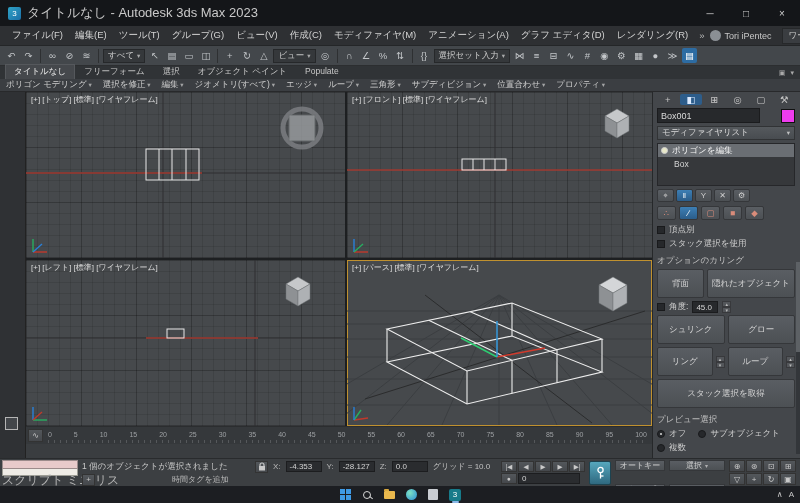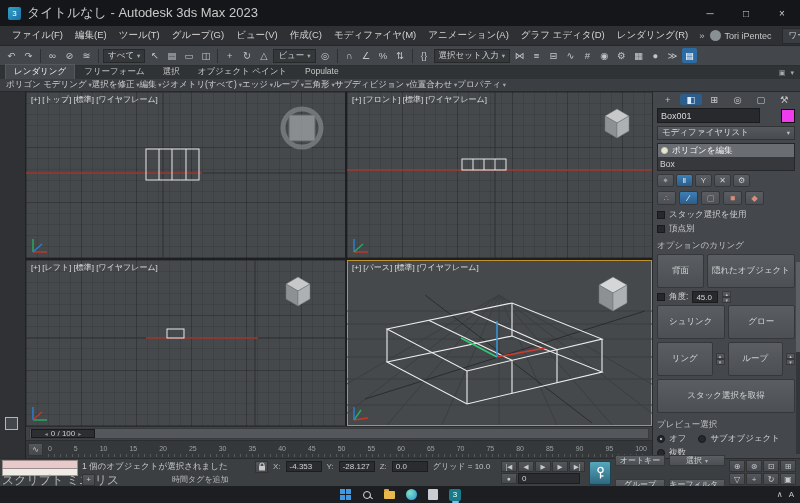--- a/index.html
+++ b/index.html
@@ -30,21 +30,21 @@
 .tdiv{width:1px;height:14px;background:#2e3032;margin:0 2px}
 .tcombo{display:flex;align-items:center;gap:3px;background:#35383b;border:1px solid #26282a;padding:0 4px;height:14px;font-size:8.5px;color:#d0d0d0;white-space:nowrap}
 .tcombo::after{content:"▾";font-size:6.5px;opacity:.75}
 .tfield{display:flex;align-items:center;background:#27292c;border:1px solid #1b1c1e;padding:0 4px;height:14px;font-size:8px;color:#cfcfcf;white-space:nowrap}
 
 
 .rtabs{position:absolute;top:66px;left:0;right:0;height:13px;background:#303336;display:flex;align-items:flex-end;padding:0 6px;gap:2px}
 .rtab{padding:1px 8px;font-size:8.5px;color:#c8c8c8;white-space:nowrap}
 .rtab.active{background:#45484c;box-shadow:0 0 0 1px #55585c;color:#ededed}
 .rtab-ctl{margin-left:auto;display:flex;gap:5px;font-size:7px;color:#aaa;padding-bottom:2px}
-.rgroups{position:absolute;top:79px;left:0;right:0;height:13px;background:#3b3e42;border-bottom:1px solid #28292b;display:flex;align-items:center;padding:0 6px;font-size:8.5px;color:#cfcfcf}
+.rgroups{position:absolute;top:79px;left:0;right:0;height:13px;background:#3b3e42;border-bottom:1px solid #28292b;display:flex;align-items:center;padding:0 6px;gap:11px;font-size:8.5px;color:#cfcfcf}
 .rgroup{white-space:nowrap}
 .rgroup::after{content:" ▾";font-size:6.5px;opacity:.7}
 
 
 .main{position:absolute;top:92px;left:0;right:0;bottom:45px;display:flex}
 .leftstrip{width:26px;background:#2f3134;border-right:1px solid #222;position:relative}
 .layout-tab{position:absolute;left:5px;bottom:28px;width:13px;height:13px;border:1px solid #b5b5b5;background:#43464a}
 .vcol{flex:1;display:flex;flex-direction:column;min-width:0}
 .vgrid{height:334px;display:grid;grid-template-columns:319px 1fr;grid-template-rows:166px 1fr;gap:2px;background:#1d1f21}
 .vp{position:relative;overflow:hidden;background-color:#46494c;
@@ -76,33 +76,33 @@
 .cp-tab.active{background:#2d5d8b;color:#dceaff}
 .cp-name{display:flex;gap:21px;height:16px;margin-bottom:3px;align-items:center}
 .cp-input{flex:1;background:#27292c;border:1px solid #1b1c1e;color:#dadada;font-size:9px;padding:0 3px;height:15px;display:flex;align-items:center}
 .swatch{width:14px;height:14px;border:1px solid #111}
 .modlist{height:15px;margin-bottom:3px;display:flex;align-items:center;background:linear-gradient(#55595d,#484c50);border:1px solid #313335;font-size:8.5px;color:#dcdcdc;padding:0 4px;justify-content:space-between}
 .modlist .dn{font-size:6.5px;opacity:.8}
 .stack{height:88px;background:#36383b;border:1px solid #26272a;margin-bottom:3px;font-size:8.5px}
 .stack-row{height:13px;display:flex;align-items:center;gap:4px;padding:0 3px;color:#d5d5d5}
 .stack-row.sel{background:#6a6e73;color:#f5f5f5}
 .bulb{width:7px;height:7px;border:1px solid #cfcfcf;border-radius:50%;background:#e7e7c8}
-.stack-row.child{padding-left:2px}
+.stack-row.child{padding-left:16px}
 .st-tools{display:flex;gap:2px;margin-bottom:4px}
 .st-btn{width:17px;height:13px;background:linear-gradient(#5a5e63,#4c5054);border:1px solid #35373a;border-radius:2px;color:#cfcfcf;font-size:8px;display:flex;align-items:center;justify-content:center}
 .st-btn.blue{background:linear-gradient(#3d7fb5,#2b5d8a);color:#fff}
 .so-row{display:flex;gap:3px;margin-bottom:4px}
 .so-btn{width:19px;height:14px;background:linear-gradient(#5a5e63,#4c5054);border:1px solid #35373a;border-radius:2px;color:#d98c7a;font-size:8.5px;display:flex;align-items:center;justify-content:center}
 .so-btn.blue{background:linear-gradient(#3d7fb5,#2b5d8a);color:#fff}
 .cbrow{display:flex;align-items:center;gap:4px;height:12px;margin-bottom:2px;font-size:8.5px;color:#d0d0d0;white-space:nowrap}
 .chk{width:8px;height:8px;background:#26282b;border:1px solid #191a1c;flex:none}
 .radio{width:8px;height:8px;border-radius:50%;background:#26282b;border:1px solid #191a1c;position:relative;flex:none}
 .radio.sel::after{content:"";position:absolute;inset:2px;border-radius:50%;background:#d8d8d8}
 .sect{font-size:8.5px;color:#c3c3c3;margin:3px 0 2px 0}
-.btn{background:linear-gradient(#5a5e63,#4c5054);border:1px solid #35373a;border-radius:2px;color:#d6d6d6;font-size:8.5px;display:flex;align-items:center;justify-content:center;height:29px;padding:16px 4px;white-space:nowrap}
+.btn{background:linear-gradient(#5a5e63,#4c5054);border:1px solid #35373a;border-radius:2px;color:#d6d6d6;font-size:8.5px;display:flex;align-items:center;justify-content:center;height:29px;padding:8px 4px;white-space:nowrap}
 .btnrow{display:flex;gap:3px;margin-bottom:3px;align-items:center}
 .grow1{flex:1}
 .numfield{background:#27292c;border:1px solid #1b1c1e;color:#d5d5d5;font-size:8px;height:12px;display:flex;align-items:center;padding:0 3px;min-width:26px}
 .spin{display:flex;flex-direction:column;width:9px}
 .spin span{height:6px;font-size:5px;line-height:5px;text-align:center;background:#53565a;border:1px solid #38393c;color:#bbb}
 .cp-scroll{position:absolute;right:0;top:170px;bottom:4px;width:4px;background:#33363a}
 .cp-thumb{position:absolute;left:0;right:0;top:0;height:90px;background:#5d6165}
 
 
 .statusbar{position:absolute;left:0;right:0;top:458px;height:28px;background:#3c3f42;border-top:1px solid #292b2d;display:flex;gap:4px;padding:1px 2px}
@@ -114,21 +114,21 @@
 .srow{display:flex;align-items:center;gap:5px;height:11px;font-size:8.5px;color:#c9c9c9;white-space:nowrap}
 .prompt{overflow:hidden;text-overflow:ellipsis}
 .clabel{color:#b9b9b9;font-size:8px}
 .cfield{background:#2a2c2f;border:1px solid #1c1d1f;padding:0 3px;min-width:36px;height:11px;display:flex;align-items:center;font-size:8px;color:#d2d2d2}
 .sicon{width:13px;height:12px;background:linear-gradient(#53575b,#45484c);border:1px solid #333;display:flex;align-items:center;justify-content:center;font-size:8px;color:#c9c9c9}
 .pbblock{display:flex;flex-direction:column;gap:1px;justify-content:center;flex:none}
 .pbrow{display:flex;gap:1px}
 .pbtn{width:16px;height:11px;background:linear-gradient(#53575b,#45484c);border:1px solid #333;color:#c9c9c9;font-size:6.5px;display:flex;align-items:center;justify-content:center}
 .framefield{width:62px;height:11px;background:#2a2c2f;border:1px solid #1c1d1f;color:#d2d2d2;font-size:8px;display:flex;align-items:center;padding:0 3px}
 .bigkey{width:22px;height:24px;align-self:center;background:linear-gradient(#56a7bd,#2f6980);border:1px solid #1d4350;border-radius:2px;display:flex;align-items:center;justify-content:center;flex:none}
-.kcol{display:flex;flex-direction:column;gap:13px;justify-content:center;flex:none}
+.kcol{display:flex;flex-direction:column;gap:13px;justify-content:space-between;flex:none}
 .kbtn{width:50px;height:11px;background:linear-gradient(#5a5e63,#4c5054);border:1px solid #35373a;color:#d6d6d6;font-size:8px;display:flex;align-items:center;justify-content:center;white-space:nowrap}
 .kbtn.dd::after{content:"▾";font-size:6px;margin-left:3px;opacity:.7}
 .navgrid{display:grid;grid-template-columns:repeat(4,16px);grid-auto-rows:12px;gap:1px;align-content:center;flex:none;margin-right:2px}
 .navbtn{background:linear-gradient(#53575b,#45484c);border:1px solid #333;font-size:8px;color:#c9c9c9;display:flex;align-items:center;justify-content:center}
 
 
 .taskbar{position:absolute;left:0;right:0;bottom:0;height:17px;background:#1c1e22;display:flex;align-items:center;justify-content:center;gap:9px}
 .tb-icon{width:13px;height:13px;display:flex;align-items:center;justify-content:center;position:relative}
 .start-grid{display:grid;grid-template-columns:5px 5px;grid-template-rows:5px 5px;gap:1px}
 .start-grid i{background:#3e9ae5}
@@ -214,21 +214,21 @@
     <span class="ticon">⚙</span>
     <span class="ticon">▦</span>
     <span class="ticon">●</span>
     <span class="ticon">≫</span>
     <span class="ticon blue">▤</span>
 
   </div>
 
   <div class="rtabs">
     <span style="display:flex;gap:2px">
-        <span class="rtab active">レンダリング</span>
+        <span class="rtab active">タイトルなし</span>
         <span class="rtab">フリーフォーム</span>
         <span class="rtab">選択</span>
         <span class="rtab">オブジェクト ペイント</span>
         <span class="rtab">Populate</span>
       </span>
     <span class="rtab-ctl">
       <span>▣</span>
       <span>▾</span>
     </span>
   </div>
@@ -371,29 +371,20 @@
             </g>
           </svg>
           <svg class="tripod" width="22" height="20">
             <line x1="4" y1="16" x2="18" y2="14" stroke="#c0392b" stroke-width="1.4"></line>
             <line x1="4" y1="16" x2="11" y2="6" stroke="#27ae60" stroke-width="1.4"></line>
             <line x1="4" y1="16" x2="4" y2="3" stroke="#2980d9" stroke-width="1.4"></line>
           </svg>
         </div>
       </div>
 
-      <div class="timeslider">
-        <div class="ts-groove">
-          <div class="ts-handle">
-            <span class="ts-nub">◂</span>
-            <span>0 / 100</span>
-            <span class="ts-nub">▸</span>
-          </div>
-        </div>
-      </div>
 
       <div class="trackbar">
         <span class="tb-btn">∿</span>
         <div class="tb-ticks">
             <span class="tick">0</span>
             <span class="tick">5</span>
             <span class="tick">10</span>
             <span class="tick">15</span>
             <span class="tick">20</span>
             <span class="tick">25</span>
@@ -458,25 +449,25 @@
       <div class="so-row">
         <span class="so-btn">∴</span>
         <span class="so-btn blue">∕</span>
         <span class="so-btn">▢</span>
         <span class="so-btn">■</span>
         <span class="so-btn">◆</span>
       </div>
 
       <div class="cbrow">
         <span class="chk"></span>
-        <span>スタック選択を使用</span>
+        <span>頂点別</span>
       </div>
       <div class="cbrow">
         <span class="chk"></span>
-        <span>頂点別</span>
+        <span>スタック選択を使用</span>
       </div>
 
       <div class="sect">オプションのカリング</div>
       <div class="btnrow">
         <span class="btn grow1">背面</span>
         <span class="btn" style="flex:1.7">隠れたオブジェクト</span>
       </div>
 
       <div class="cbrow">
         <span class="chk"></span>

